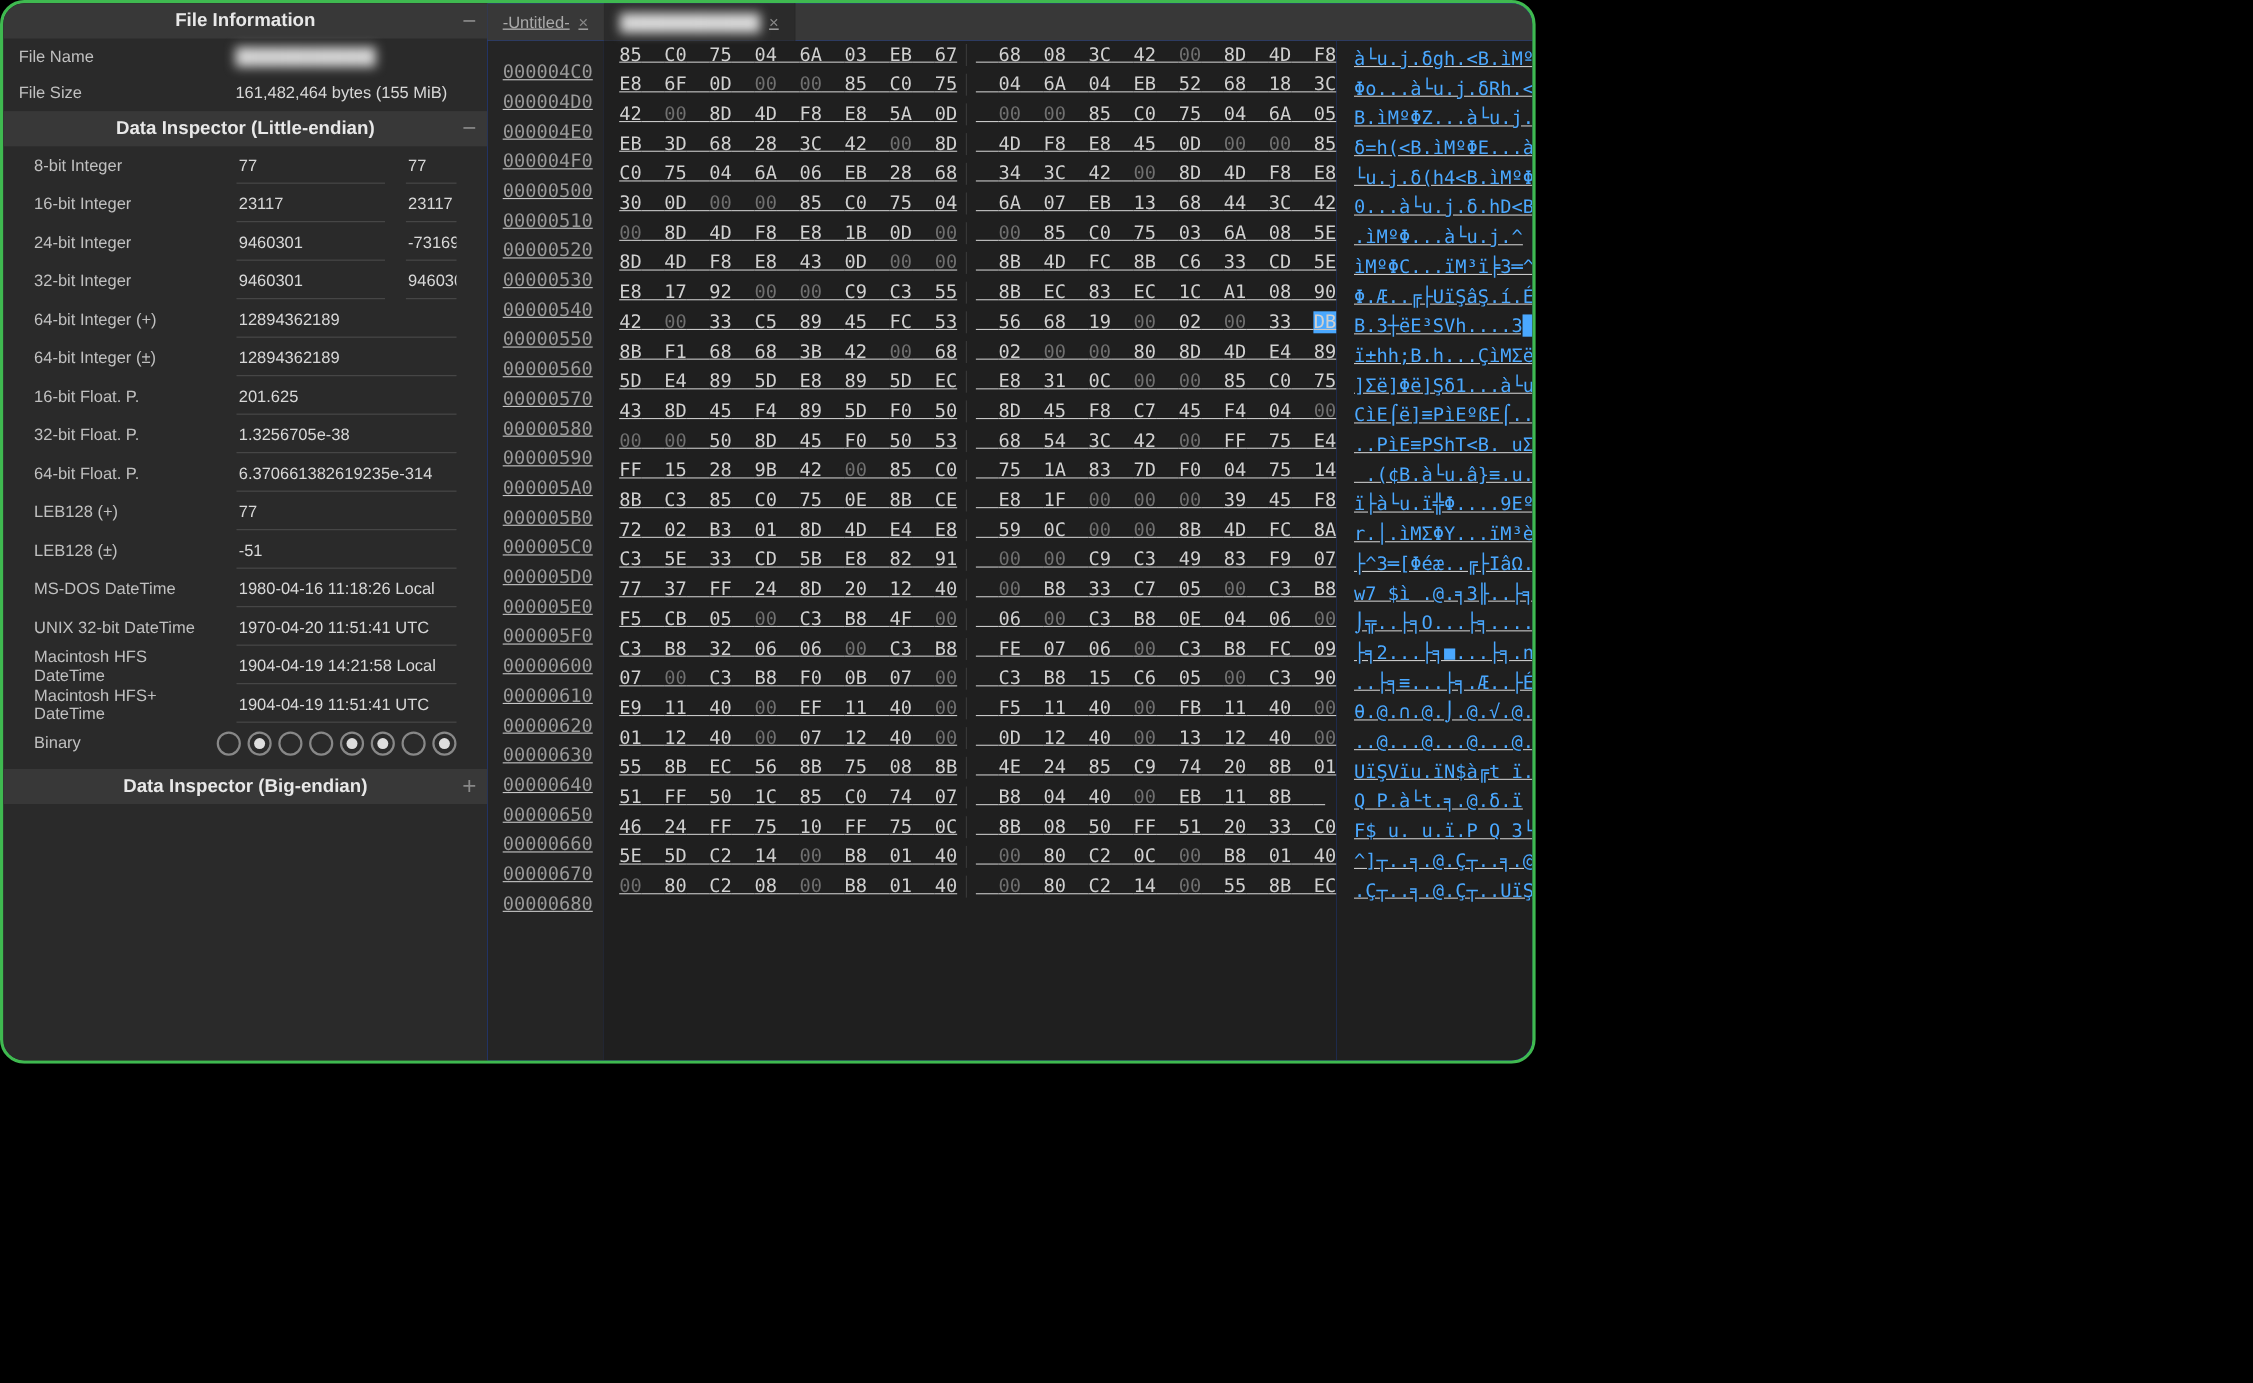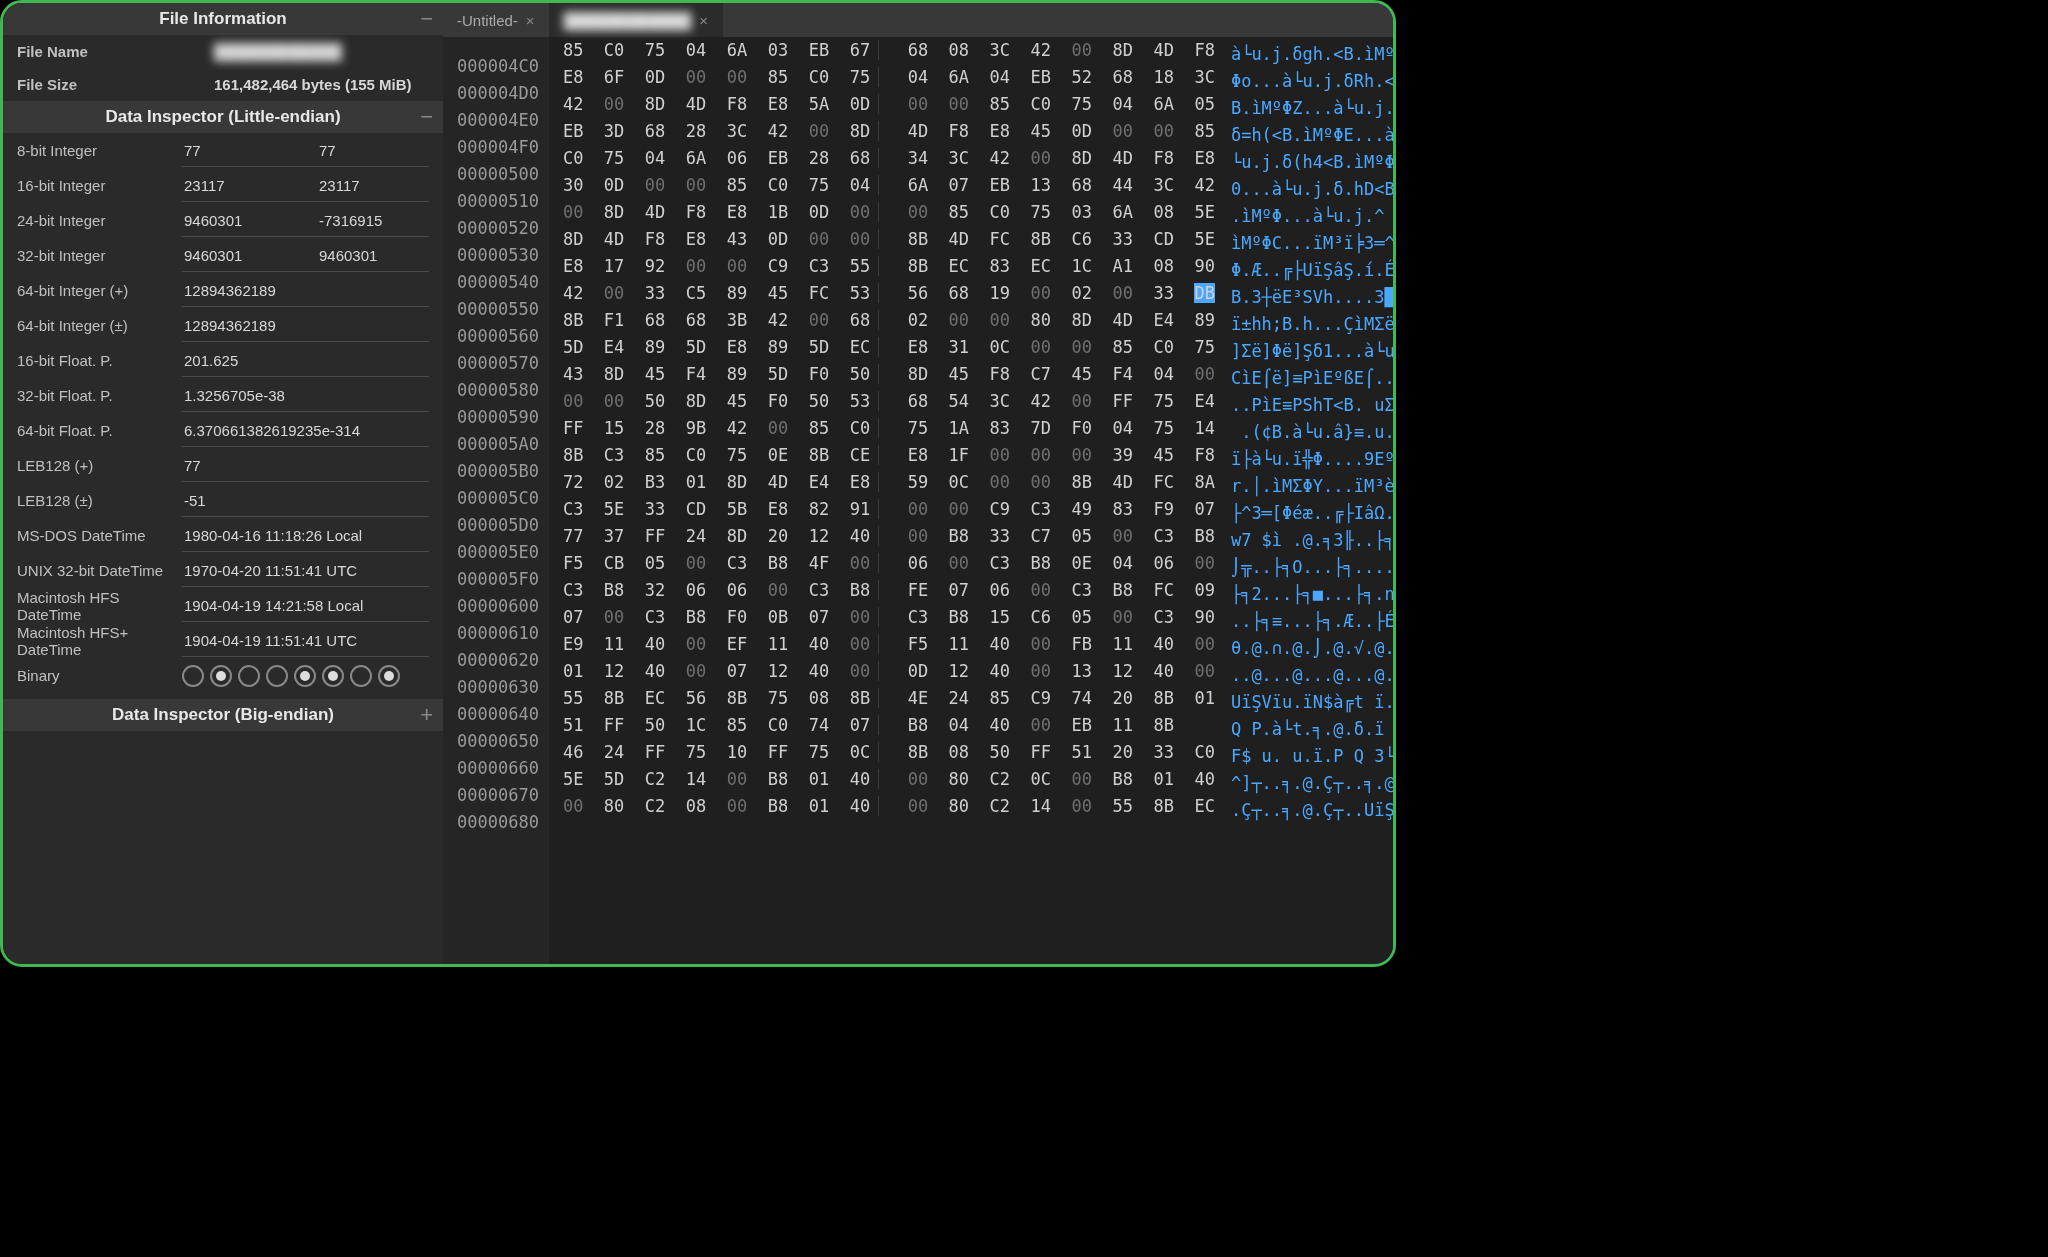--- a/index.html
+++ b/index.html
@@ -47,44 +47,44 @@
     top: 50%;
     transform: translateY(-50%);
     color: #888;
     font-size: 22px;
     line-height: 1;
     cursor: pointer;
   }
   .kv {
     display: flex;
     padding: 8px 14px;
-    font-weight: bold;
   }
   .kv .k { width: 155px; color: #c0c0c0; }
   .kv .v { flex: 1; color: #d8d8d8; margin-left: 42px; }
   .blurred {
     filter: blur(5px);
     user-select: none;
   }
 
   .di-head {
     display: flex;
     padding: 8px 14px 6px 14px;
     color: #e0e0e0;
     font-weight: 700;
   }
   .di-head .c1 { width: 165px; }
   .di-head .c2 { width: 135px; }
   .di-head .c3 { width: 110px; }
 
   .di-row {
     display: flex;
-    padding: 0 14px;
+    padding: 0 28px;
     align-items: center;
     min-height: 35px;
+    gap: 19px;
   }
   .di-row .c1 { width: 165px; color: #c0c0c0; font-size: 15px;}
   .di-row .cell {
     border-bottom: 1px solid #4a4a4a;
     padding: 7px 2px;
     color: #d8d8d8;
     font-size: 15px;
     overflow: hidden;
     white-space: nowrap;
   }
@@ -102,20 +102,21 @@
     content:""; width:10px; height:10px; background:#ddd; border-radius:50%;
   }
 
   
   .main {
     flex:1;
     display:flex;
     flex-direction:column;
     background:#1d4ed8;
     min-width:0;
+    text-decoration:underline;
   }
   .tabs {
     height:34px;
     background:#383838;
     display:flex;
     align-items:stretch;
   }
   .tab {
     display:flex; align-items:center; gap:8px;
     padding:0 14px;

